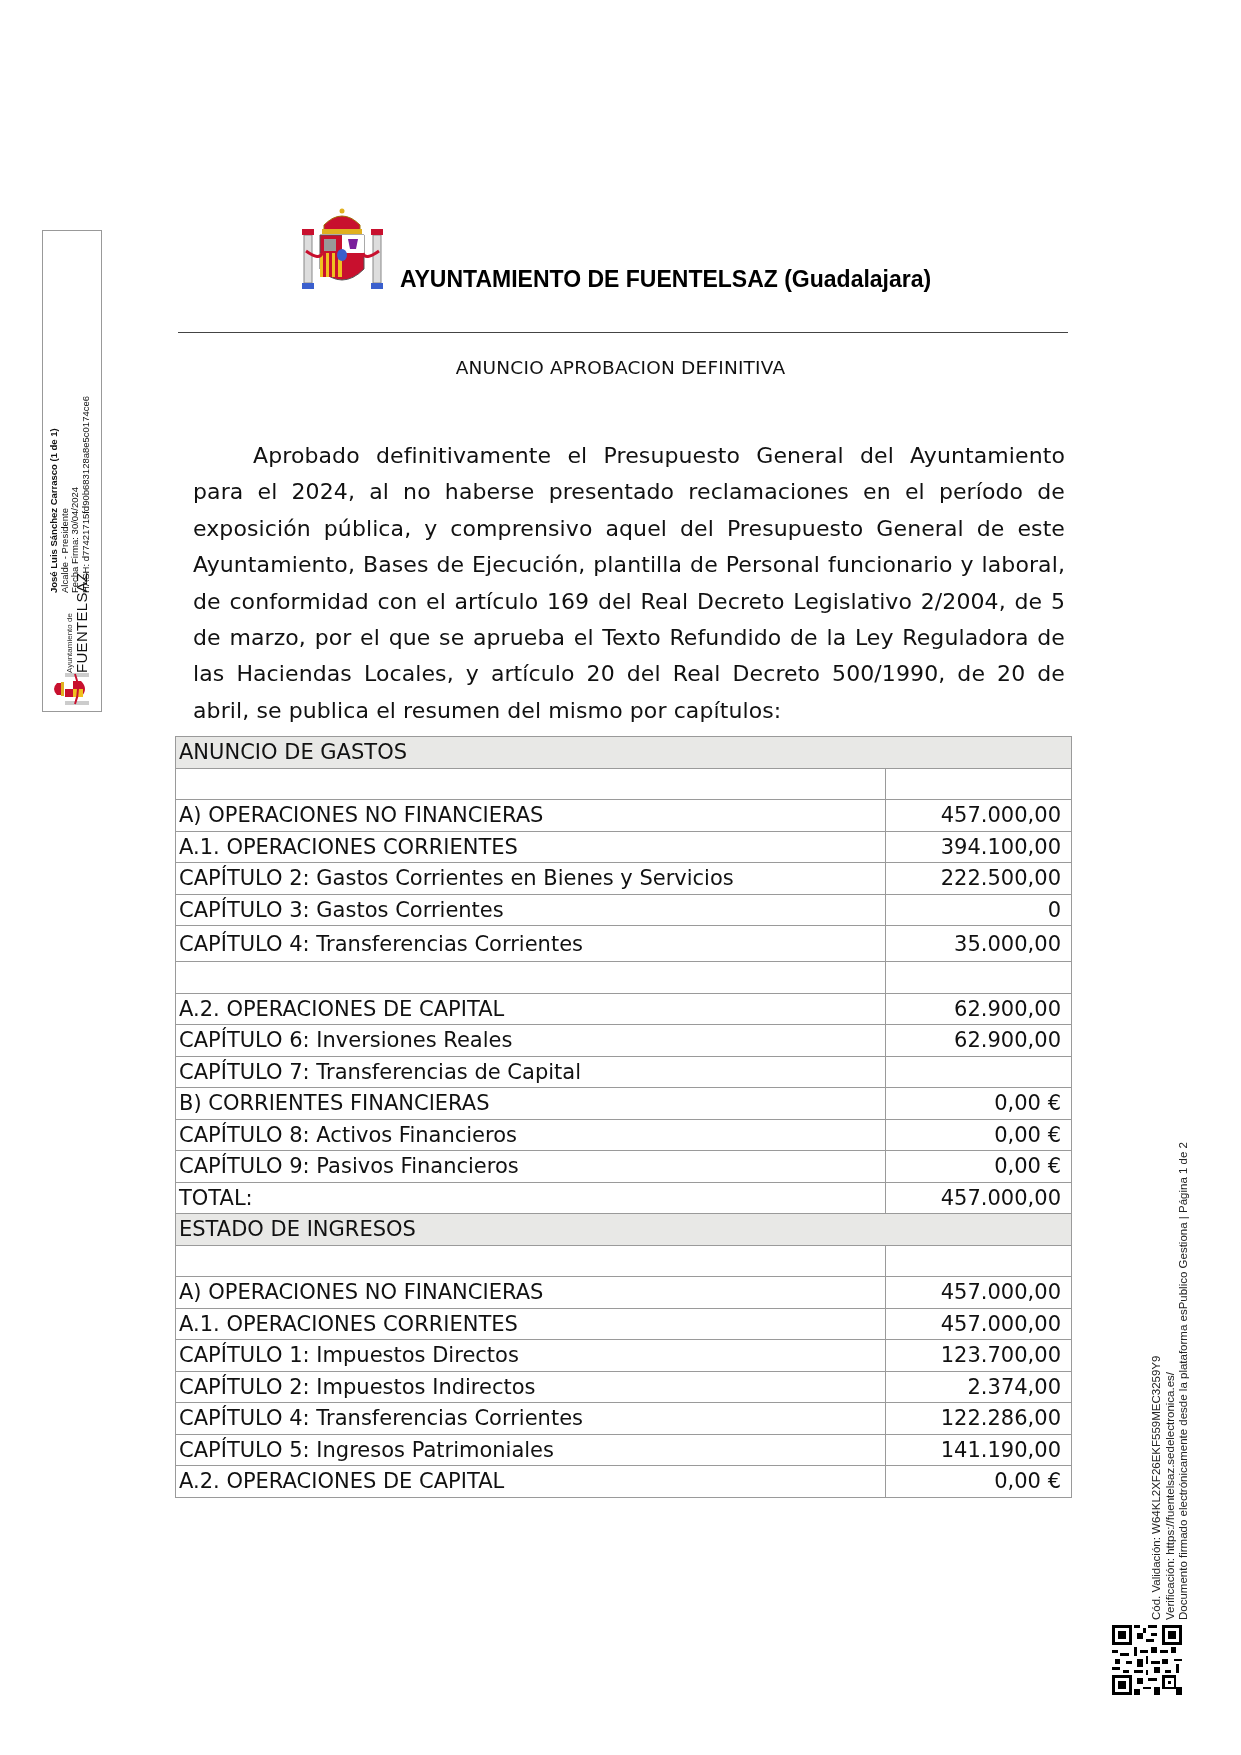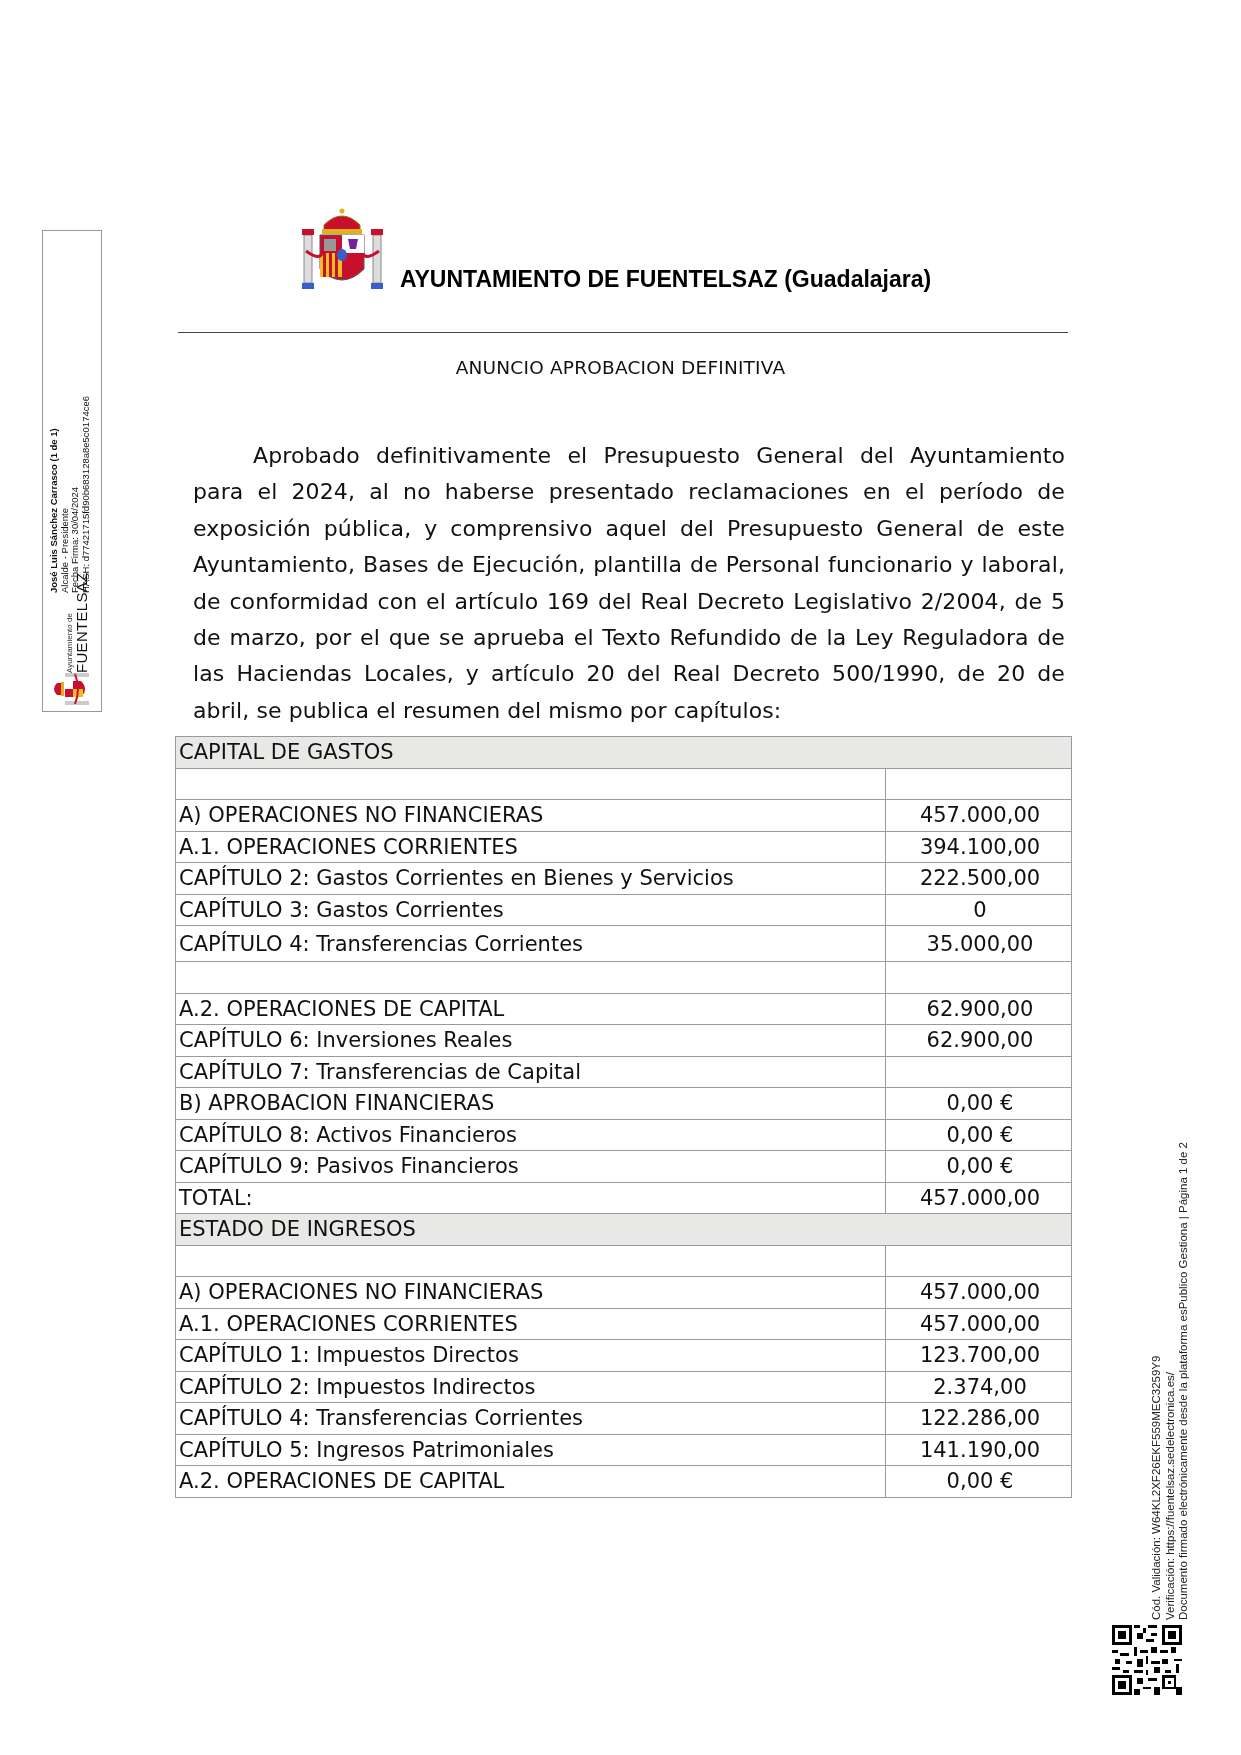--- a/index.html
+++ b/index.html
@@ -56,21 +56,21 @@
 
   
   .tbl {
     position: absolute; left: 175px; top: 736px; width: 896px;
     border-collapse: collapse; font-size: 21px; table-layout: fixed;
   }
   .tbl td {
     border: 1.5px solid #9a9a9a; padding: 0 3px; height: 30.5px; line-height: 28px;
     white-space: nowrap; overflow: hidden; vertical-align: middle;
   }
-  .tbl td.val { text-align: center; padding-right: 0; }
+  .tbl td.val { text-align: right; padding-right: 10px; }
   .tbl tr.section td { background: #e8e8e6; }
   .tbl tr.section td.right { text-align: left; }
   .tbl tr.tall td { height: 35px; }
   .tbl col.c1 { width: 710px; }
   .tbl col.c2 { width: 186px; }
 </style>
 </head>
 <body>
 
 <div class="sig-box">
@@ -186,21 +186,21 @@
 <div class="doc-title">ANUNCIO APROBACION DEFINITIVA</div>
 <div class="body-text">Aprobado definitivamente el Presupuesto General del Ayuntamiento para el 2024, al no haberse presentado reclamaciones en el período de exposición pública, y comprensivo aquel del Presupuesto General de este Ayuntamiento, Bases de Ejecución, plantilla de Personal funcionario y laboral, de conformidad con el artículo 169 del Real Decreto Legislativo 2/2004, de 5 de marzo, por el que se aprueba el Texto Refundido de la Ley Reguladora de las Haciendas Locales, y artículo 20 del Real Decreto 500/1990, de 20 de abril, se publica el resumen del mismo por capítulos:</div>
 
 <table class="tbl">
   <colgroup>
       <col class="c1">
       <col class="c2">
     </colgroup>
   <tbody>
     <tr class="section">
-      <td colspan="2">CAPITAL DE GASTOS</td>
+      <td colspan="2">ANUNCIO DE GASTOS</td>
     </tr>
     <tr>
         <td></td>
         <td class="val"></td>
       </tr>
     <tr>
         <td>A) OPERACIONES NO FINANCIERAS</td>
         <td class="val">457.000,00</td>
       </tr>
     <tr>
@@ -229,21 +229,21 @@
       </tr>
     <tr>
         <td>CAPÍTULO 6: Inversiones Reales</td>
         <td class="val">62.900,00</td>
       </tr>
     <tr>
         <td>CAPÍTULO 7: Transferencias de Capital</td>
         <td class="val"></td>
       </tr>
     <tr>
-        <td>B) APROBACION FINANCIERAS</td>
+        <td>B) CORRIENTES FINANCIERAS</td>
         <td class="val">0,00 €</td>
       </tr>
     <tr>
         <td>CAPÍTULO 8: Activos Financieros</td>
         <td class="val">0,00 €</td>
       </tr>
     <tr>
         <td>CAPÍTULO 9: Pasivos Financieros</td>
         <td class="val">0,00 €</td>
       </tr>

